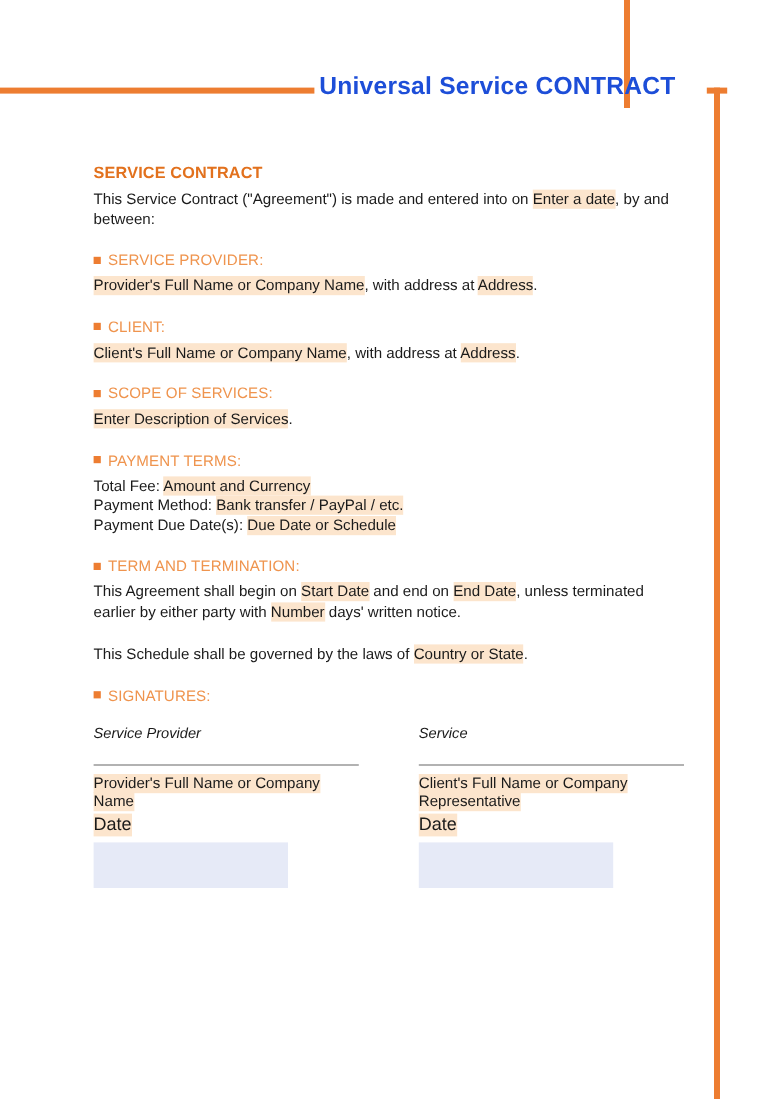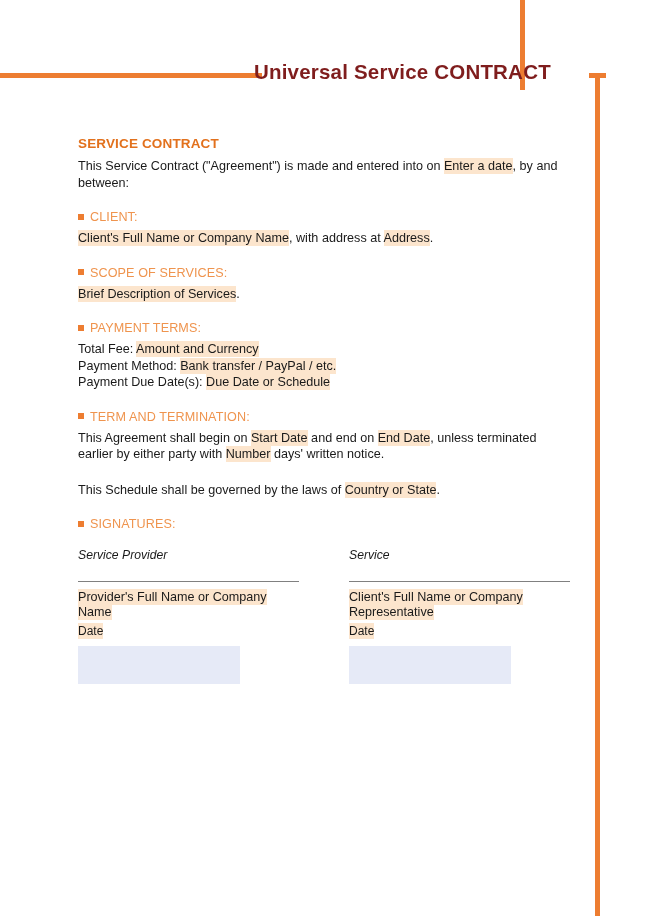--- a/index.html
+++ b/index.html
@@ -45,25 +45,25 @@
     left: 520px;
     top: 0;
     width: 5px;
     height: 90px;
     background: #ed7d31;
   }
 
   
   .doc-title {
     position: absolute;
-    left: 254px;
+    left: 266px;
     top: 60px;
     font-size: 20.5px;
     font-weight: bold;
-    color: #7f1d1d;
+    color: #1d4ed8;
     letter-spacing: 0.2px;
     white-space: nowrap;
     z-index: 3;
   }
 
   
   .content {
     position: absolute;
     left: 78px;
     top: 136px;
@@ -131,21 +131,21 @@
   }
   .sig-name {
     margin-top: 8px;
     font-size: 12.6px;
     line-height: 15px;
     color: #1a1a1a;
   }
   .sig-name .hl { display: inline; }
   .sig-date {
     margin-top: 4px;
-    font-size: 12px;
+    font-size: 15px;
     line-height: 15px;
     color: #1a1a1a;
   }
   .sig-box {
     margin-top: 7px;
     height: 38px;
     background: #e6eaf7;
   }
   .sig-box.provider { width: 162px; }
   .sig-box.client { width: 162px; }
@@ -159,29 +159,33 @@
 <div class="rule-vertical-right"></div>
 
 <div class="doc-title">Universal Service CONTRACT</div>
 
 <div class="content">
 
   <div class="section-heading">SERVICE CONTRACT</div>
 
   <p class="para"><span>This Service Contract ("Agreement") is made and entered into on </span><span class="hl">Enter a date</span><span>, by and between:</span></p>
 
+  <div class="sub-block">
+    <div class="sub-heading"><span class="bullet-square"></span><span>SERVICE PROVIDER:</span></div>
+    <p class="para"><span class="hl">Provider's Full Name or Company Name</span><span>, with address at </span><span class="hl">Address</span><span>.</span></p>
+  </div>
 
   <div class="sub-block">
     <div class="sub-heading"><span class="bullet-square"></span><span>CLIENT:</span></div>
     <p class="para"><span class="hl">Client's Full Name or Company Name</span><span>, with address at </span><span class="hl">Address</span><span>.</span></p>
   </div>
 
   <div class="sub-block">
     <div class="sub-heading"><span class="bullet-square"></span><span>SCOPE OF SERVICES:</span></div>
-    <p class="para"><span class="hl">Brief Description of Services</span><span>.</span></p>
+    <p class="para"><span class="hl">Enter Description of Services</span><span>.</span></p>
   </div>
 
   <div class="sub-block">
     <div class="sub-heading"><span class="bullet-square"></span><span>PAYMENT TERMS:</span></div>
     <p class="para"><span>Total Fee: </span><span class="hl">Amount and Currency</span></p>
     <p class="para"><span>Payment Method: </span><span class="hl">Bank transfer / PayPal / etc.</span></p>
     <p class="para"><span>Payment Due Date(s): </span><span class="hl">Due Date or Schedule</span></p>
   </div>
 
   <div class="sub-block">

